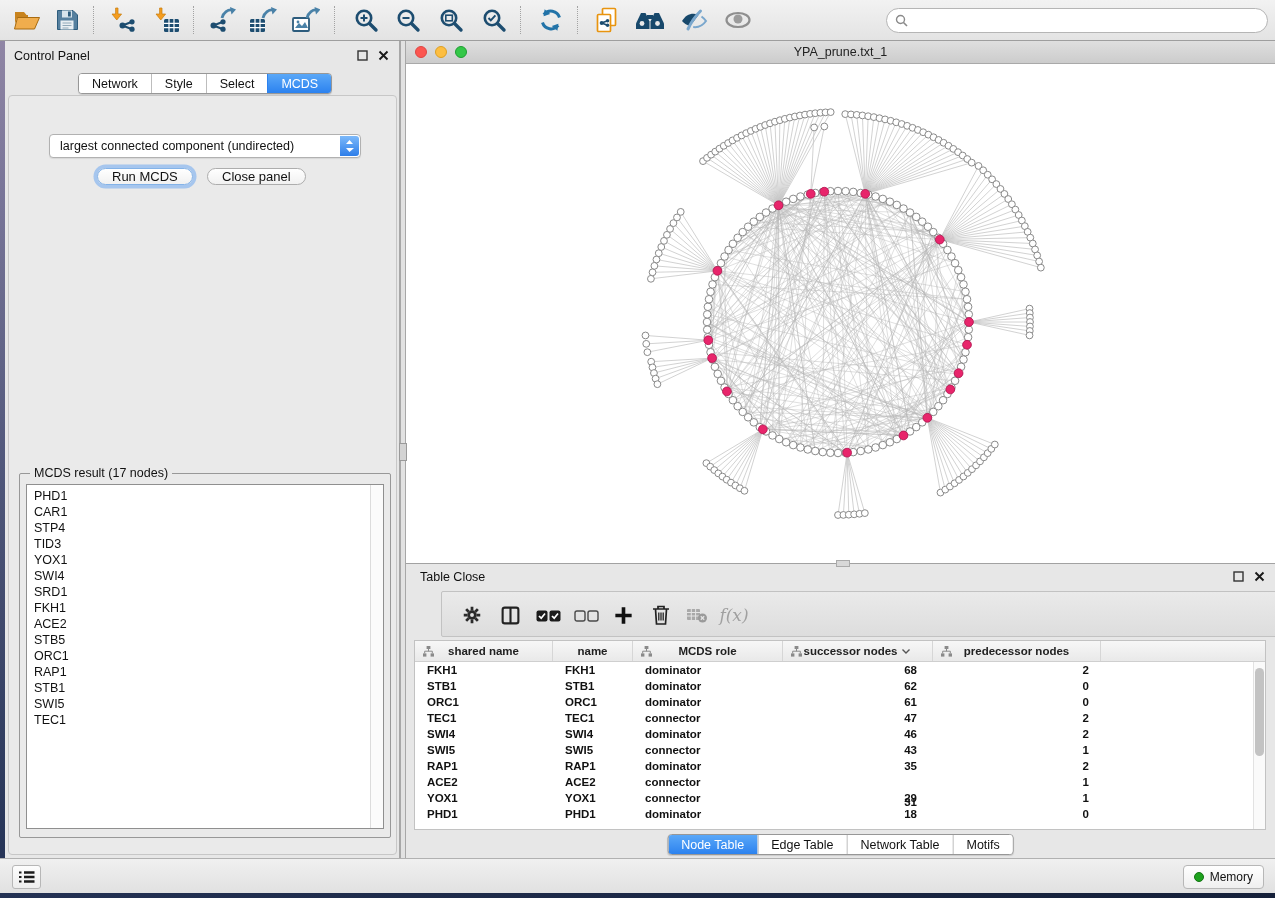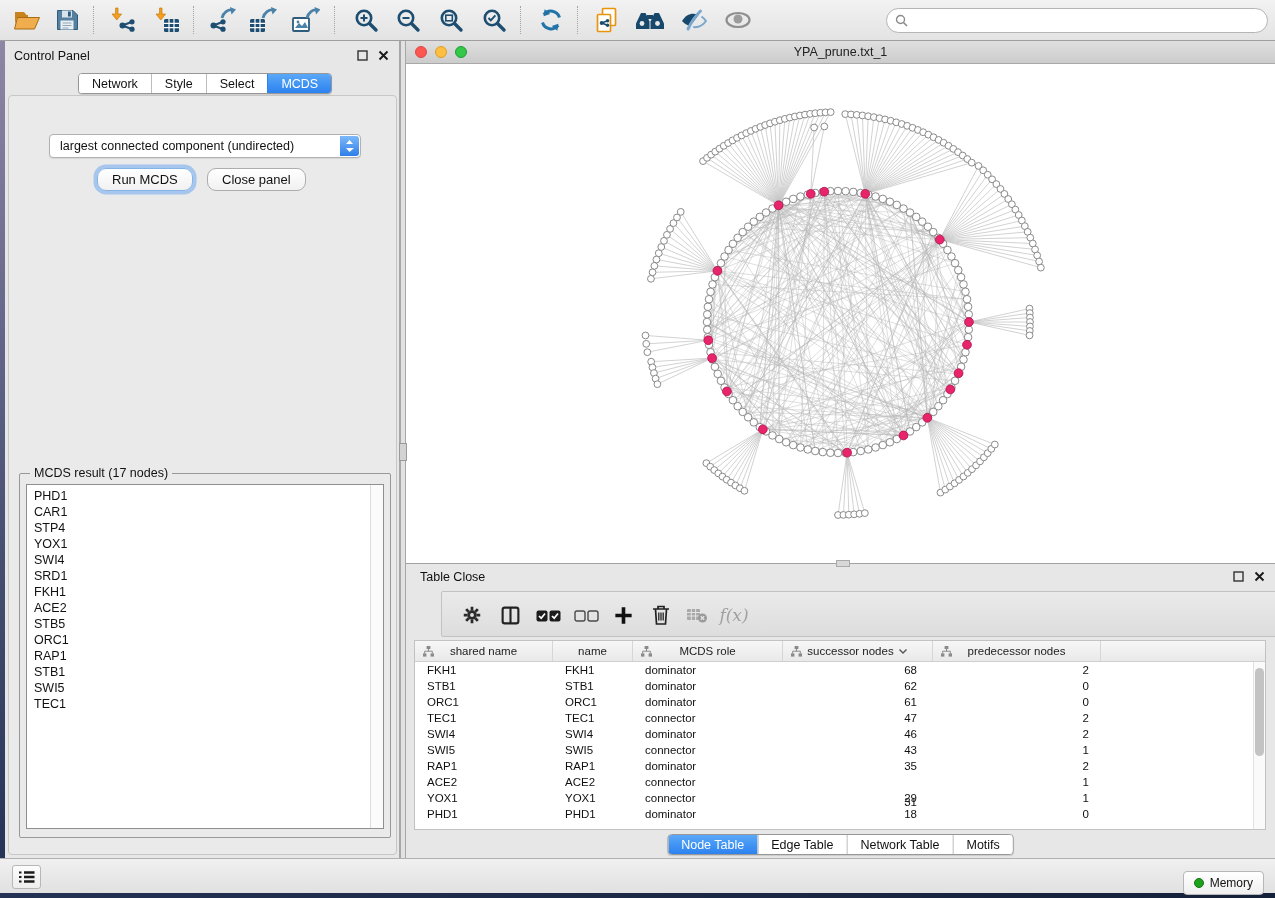--- a/index.html
+++ b/index.html
@@ -36,21 +36,21 @@
   .cp-inner { position:absolute; left:3px; top:54px; width:389px; height:760px;
     background:#eaeaea; border:1px solid #c7c7c7; border-radius:4px; }
   .opt-label { position:absolute; top:17px; width:100%; text-align:center; font-size:13px; color:#111;}
   .select-box { position:absolute; left:40px; top:38px; width:312px; height:24px; background:#fff;
     border:1px solid #b1b1b1; border-radius:4px; box-shadow:0 1px 1px rgba(0,0,0,.08);}
   .select-value { line-height:22px; padding-left:10px; font-size:12.5px; color:#111;
     white-space:nowrap; overflow:hidden;}
   .select-cap { position:absolute; right:1px; top:1px; width:19px; height:20px;
     border-radius:0 3px 3px 0; background:linear-gradient(#7cb9fa,#2e7ee9);
     display:flex; align-items:center; justify-content:center;}
-  .btn { position:absolute; top:72px; height:23px; border-radius:9px;
+  .btn { position:absolute; top:72px; height:17px; border-radius:9px;
     background:linear-gradient(#ffffff,#f1f1f1); border:1px solid #adadad; font-size:13px;
     padding:0 14px; color:#111;}
   .btn.run { left:88px; border-color:#84b3e8; box-shadow:0 0 0 3.5px rgba(120,173,240,.6);}
   .btn.closep { left:198px; }
   .mcds-box { position:absolute; left:10px; top:370px; width:372px; height:372px;
     border:1px solid #989898; border-radius:2px; padding:4px 6px 8px 6px;}
   .mcds-box legend { font-size:12.5px; padding:0 4px; margin-left:4px; color:#111;}
   .mcds-list { position:relative; width:100%; height:100%; background:#fff; border:1px solid #8f8f8f; overflow:hidden;
     padding:3px 0 0 7px;}
   .mcds-track { position:absolute; right:0; top:0; bottom:0; width:13px; background:#fbfbfb; border-left:1px solid #dcdcdc;}
@@ -79,21 +79,21 @@
   .table-panel { position:absolute; left:406px; top:563px; width:869px; height:295px;
     background:#e7e7e7; border-top:1px solid #a2a2a2;}
   .tp-title { position:absolute; left:14px; top:6px; font-size:12.5px; color:#111;}
   .tp-btns { position:absolute; right:10px; top:7px; display:flex; gap:10px; align-items:center;}
   .tp-toolbar { position:absolute; left:8px; top:27px; width:852px; height:46px;
     background:linear-gradient(#eaeaea,#dddddd); border:1px solid #c2c2c2; border-radius:2px;margin-left:27px;}
   .tt-btn { position:absolute; top:8px; width:32px; height:30px; display:flex; align-items:center;
     justify-content:center; background:none; border:none;}
   .fx { font-family:"DejaVu Serif", "Liberation Serif", serif; font-style:italic; font-size:17px; color:#a0a0a0;}
   .table { position:absolute; left:8px; top:76px; width:852px; height:190px; background:#fff;
-    border:1px solid #c2c2c2; overflow:hidden;}
+    border:1px solid #c2c2c2; overflow:hidden;font-weight:bold;}
   .thead { display:flex; height:21px; background:linear-gradient(#f7f7f7,#e9e9e9); border-bottom:1px solid #cfcfcf;}
   .th { position:relative; border-right:1px solid #d6d6d6; display:flex; align-items:center;
     justify-content:center; gap:4px; font-size:11.5px; color:#222; flex:none;}
   .th .th-ic { position:absolute; left:8px; top:5px; }
   .th-fill { flex:1; }
   .tr { display:flex; height:16px; align-items:center; }
   .td { flex:none; font-size:11.5px; color:#111; padding-left:12px; white-space:nowrap; overflow:hidden;}
   .td.num { text-align:right; padding-left:0; }
   .td.c3 { padding-right:16px; }
   .td.c4 { padding-right:12px; }
@@ -101,21 +101,21 @@
     border-left:1px solid #e2e2e2;}
   .tb-thumb { position:absolute; right:1px; top:6px; width:9px; height:88px; background:#c3c3c3; border-radius:5px;}
   #tp-tabs { position:absolute; left:50%; transform:translateX(-50%); top:270px; }
 
   
   .status-bar { position:absolute; left:0; top:858px; width:1275px; height:35px;
     background:linear-gradient(#f0f0f0,#e1e1e1); border-top:1px solid #b1b1b1; z-index:6;}
   .list-btn { position:absolute; left:12px; top:6px; width:29px; height:24px;
     background:linear-gradient(#fdfdfd,#ededed); border:1px solid #b7b7b7; border-radius:3px;
     display:flex; align-items:center; justify-content:center;}
-  .memory-btn { position:absolute; right:11px; top:12px; height:24px; display:flex; align-items:center;
+  .memory-btn { position:absolute; right:11px; top:6px; height:24px; display:flex; align-items:center;
     gap:6px; padding:0 10px; background:linear-gradient(#ffffff,#efefef); border:1px solid #b7b7b7;
     border-radius:4px; font-size:12px; color:#111;}
   .memory-dot { width:10px; height:10px; border-radius:50%; background:#1ea21e; border:1px solid #137413;}
 </style>
 </head>
 <body>
 
 <div class="toolbar">
   <button class="tb-btn" style="left:8px">
     <svg width="28" height="23" viewBox="0 0 28 23">
@@ -305,20 +305,21 @@
     </div>
     <button class="btn run">Run MCDS</button>
     <button class="btn closep">Close panel</button>
     <fieldset class="mcds-box">
       <legend>MCDS result (17 nodes)</legend>
       <div class="mcds-list" id="mcds-list">
         <div class="mcds-track"></div>
       <div class="mcds-item">PHD1</div>
           <div class="mcds-item">CAR1</div>
           <div class="mcds-item">STP4</div>
+          <div class="mcds-item">TID3</div>
           <div class="mcds-item">YOX1</div>
           <div class="mcds-item">SWI4</div>
           <div class="mcds-item">SRD1</div>
           <div class="mcds-item">FKH1</div>
           <div class="mcds-item">ACE2</div>
           <div class="mcds-item">STB5</div>
           <div class="mcds-item">ORC1</div>
           <div class="mcds-item">RAP1</div>
           <div class="mcds-item">STB1</div>
           <div class="mcds-item">SWI5</div>

